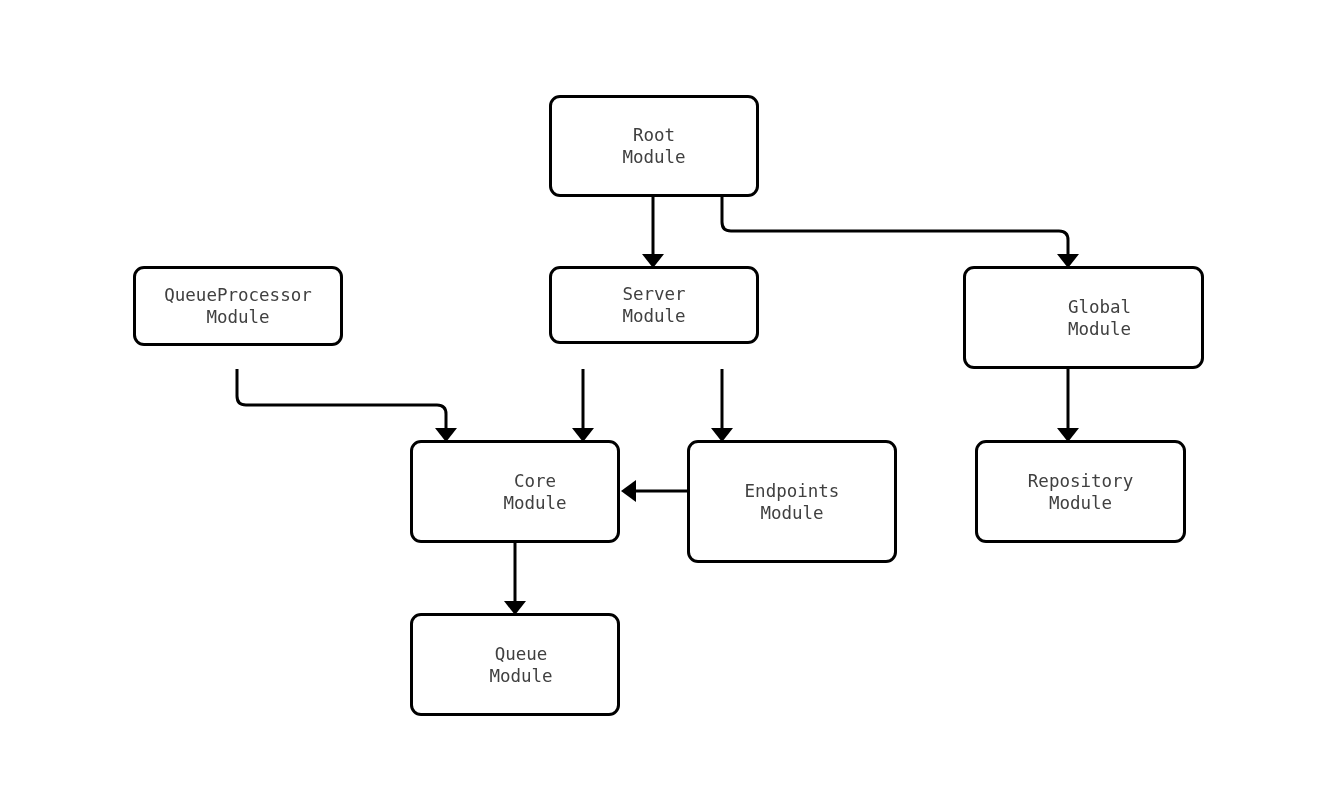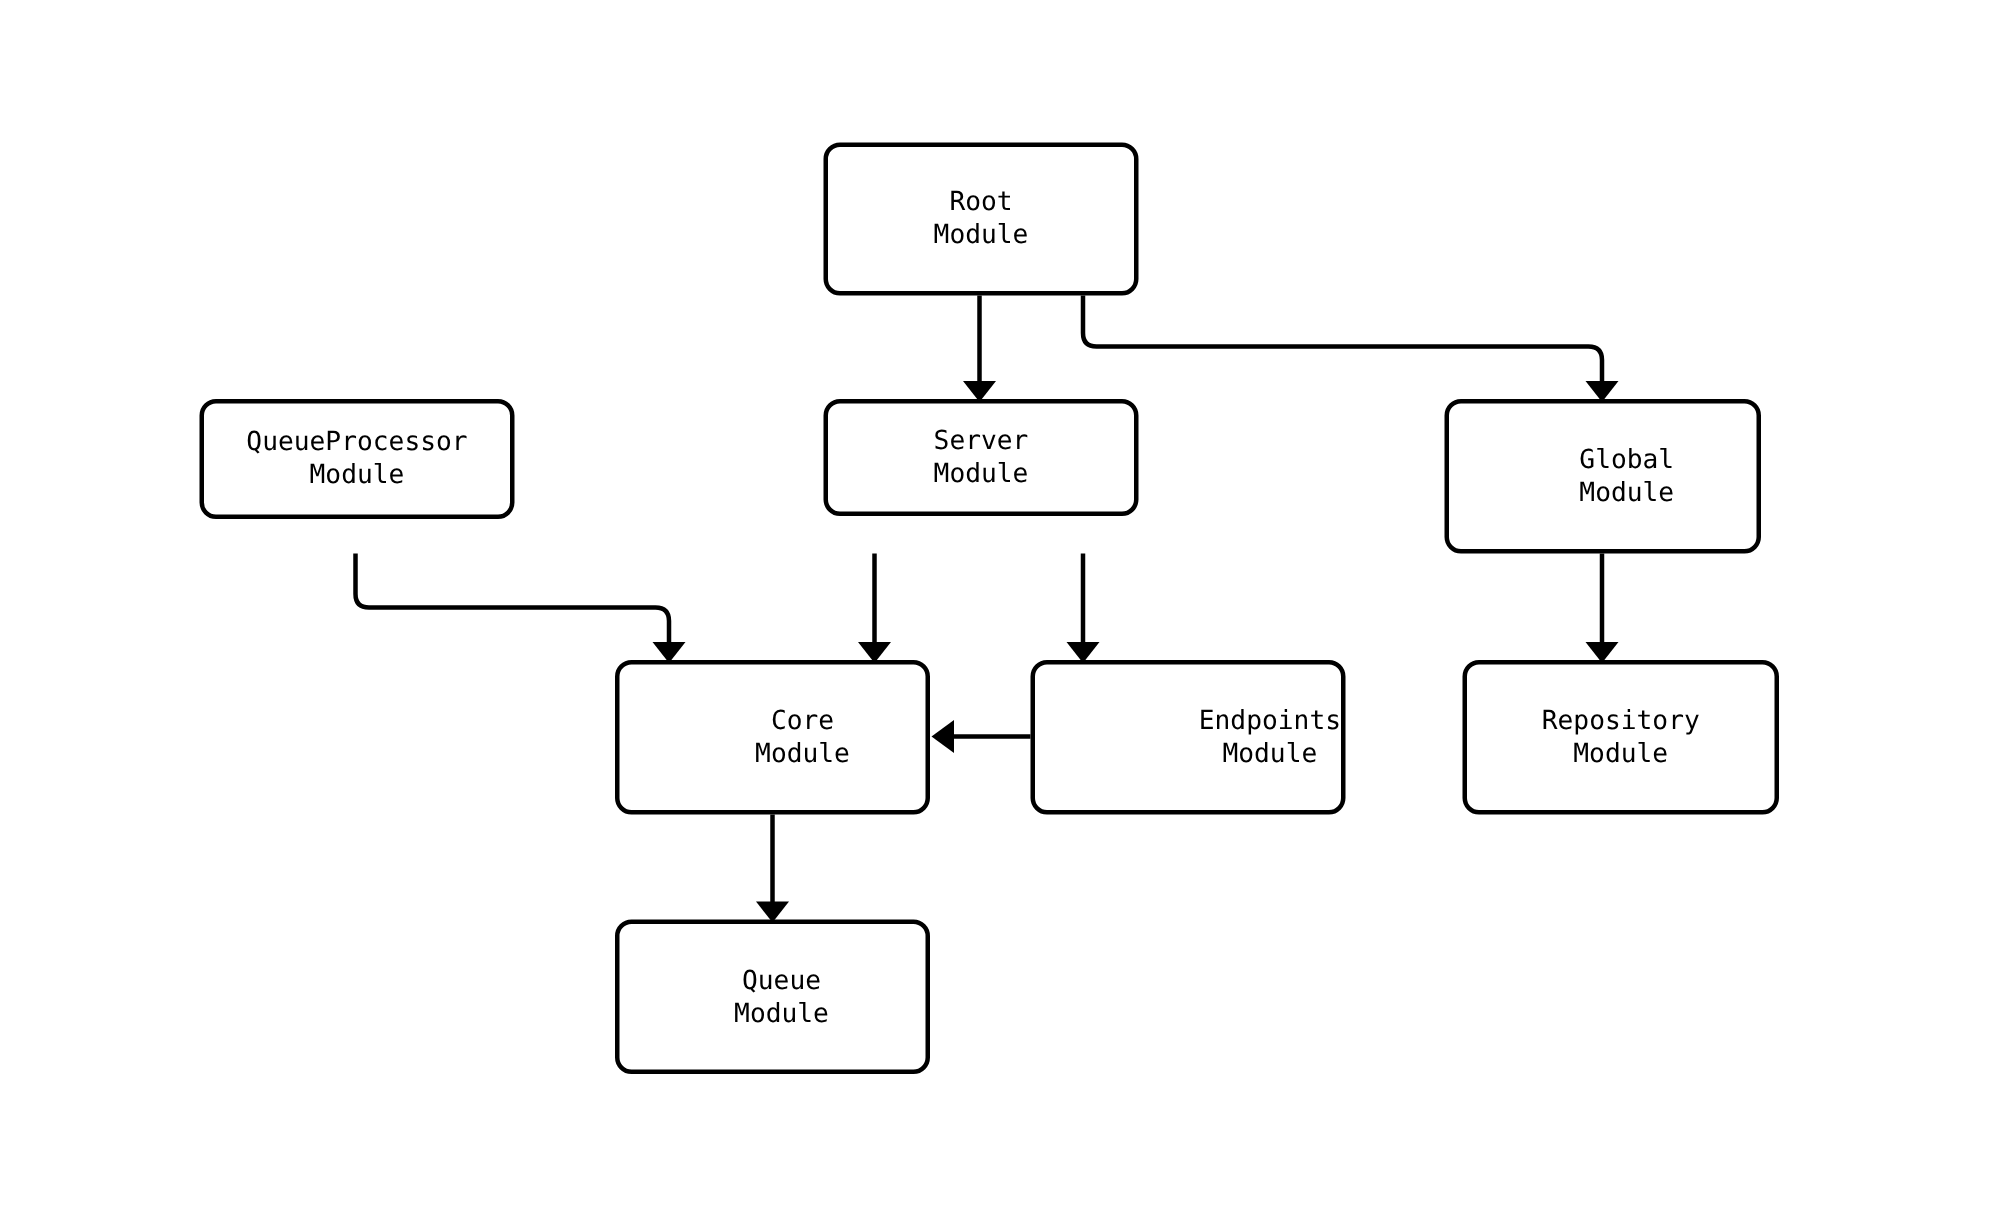--- a/index.html
+++ b/index.html
@@ -36,21 +36,21 @@
     border: 3px solid #000000;
     border-radius: 11px;
     display: flex;
     align-items: center;
     justify-content: center;
   }
   .node-label {
     font-family: "DejaVu Sans Mono", "Liberation Mono", monospace;
     font-size: 17.5px;
     line-height: 22px;
-    color: #000000;
+    color: #404040;
     text-align: center;
     white-space: pre;
     letter-spacing: 0px;
     font-weight: 400;
   }
 </style>
 </head>
 <body>
 
 <div id="diagram-root">
@@ -113,31 +113,31 @@
     <div class="node" style="left:133px; top:266px; width:210px; height:80px;">
       <span class="node-label">QueueProcessor
 Module</span>
     </div>
 
     <div class="node" style="left:549px; top:266px; width:210px; height:78px;">
       <span class="node-label">Server
 Module</span>
     </div>
 
-    <div class="node" style="left:963px; top:266px; width:211px; height:103px;padding-left:32px;">
+    <div class="node" style="left:963px; top:266px; width:241px; height:103px;padding-left:32px;">
       <span class="node-label">Global
 Module</span>
     </div>
 
     <div class="node" style="left:410px; top:440px; width:210px; height:103px;padding-left:40px;">
       <span class="node-label">Core
 Module</span>
     </div>
 
-    <div class="node" style="left:687px; top:440px; width:210px; height:103px;justify-content:flex-end;">
+    <div class="node" style="left:687px; top:440px; width:210px; height:123px;">
       <span class="node-label">Endpoints
 Module</span>
     </div>
 
     <div class="node" style="left:963px; top:440px; width:211px; height:103px;margin-left:12px;">
       <span class="node-label">Repository
 Module</span>
     </div>
 
     <div class="node" style="left:410px; top:613px; width:210px; height:103px;padding-left:12px;">

